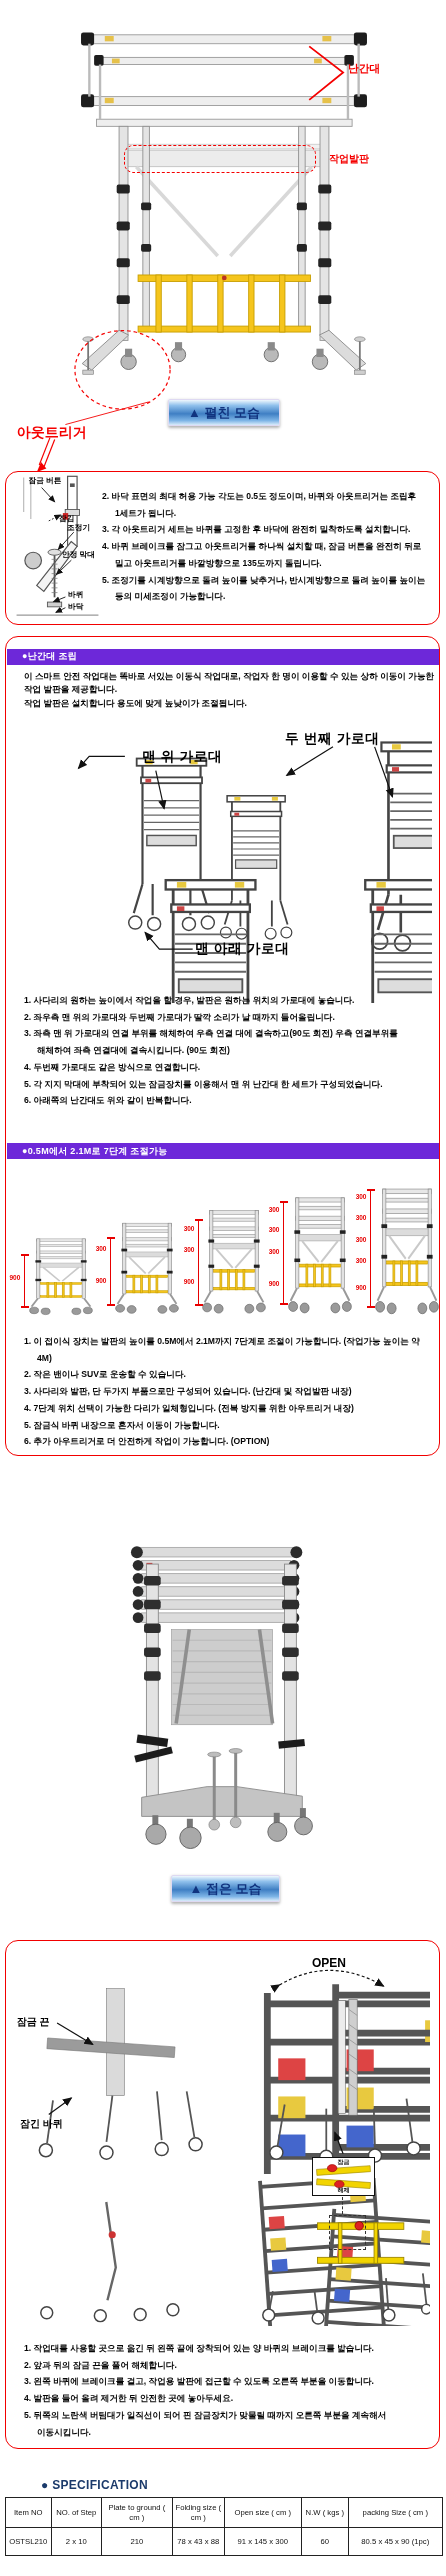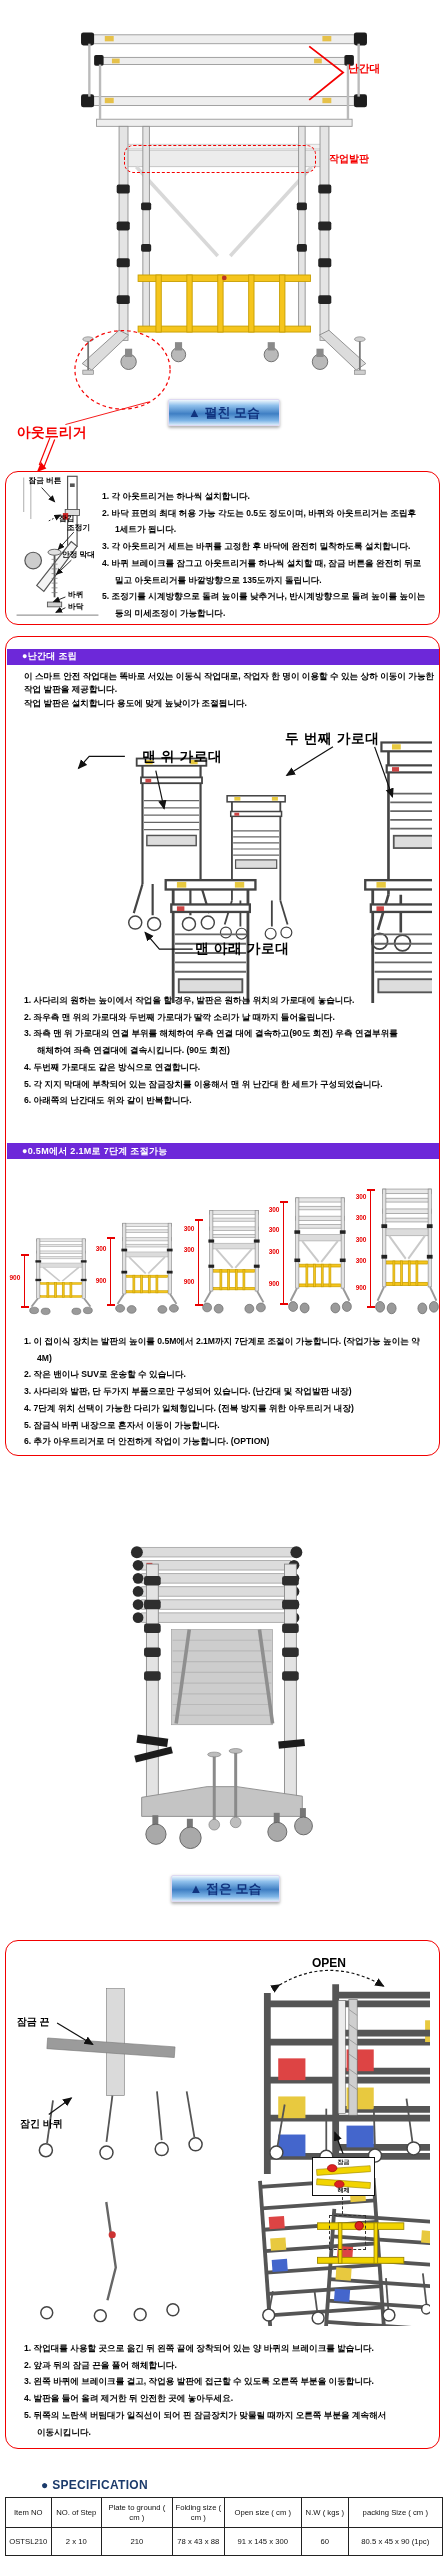--- a/index.html
+++ b/index.html
@@ -265,21 +265,20 @@
   </svg>
 
   <div class="lbl" style="left:28.6px;top:476px;font-size:7.7px;">잠금 버튼</div>
   <div class="lbl" style="left:33px;top:514px;font-size:7.7px;margin-left:26px;">잠김</div>
   <div class="lbl" style="left:67px;top:523px;font-size:7.7px;">조정기</div>
   <div class="lbl" style="left:62px;top:550px;font-size:7.7px;">안정 막대</div>
   <div class="lbl" style="left:68px;top:590px;font-size:7.7px;">바퀴</div>
   <div class="lbl" style="left:68px;top:602px;font-size:7.7px;">바닥</div>
 
   <div class="list" style="left:102px;top:488px;width:333px;">
-    <div class="li">1. 각 아웃트리거는 하나씩 설치합니다.</div>
     <div class="li">2. 바닥 표면의 최대 허용 가능 각도는 0.5도 정도이며, 바퀴와 아웃트리거는 조립후 1세트가 됩니다.</div>
     <div class="li">3. 각 아웃트리거 세트는 바퀴를 고정한 후 바닥에 완전히 밀착하도록 설치합니다.</div>
     <div class="li">4. 바퀴 브레이크를 잠그고 아웃트리거를 하나씩 설치할 때, 잠금 버튼을 완전히 뒤로 밀고 아웃트리거를 바깥방향으로 135도까지 돌립니다.</div>
     <div class="li">5. 조정기를 시계방향으로 돌려 높이를 낮추거나, 반시계방향으로 돌려 높이를 높이는 등의 미세조정이 가능합니다.</div>
   </div>
 
   <div class="redbox" style="left:4.8px;top:636px;width:435px;height:820px;"></div>
 
   <div class="navybar" style="left:6.5px;top:649px;width:432px;height:15.5px;">
     <span>●난간대 조립</span>

